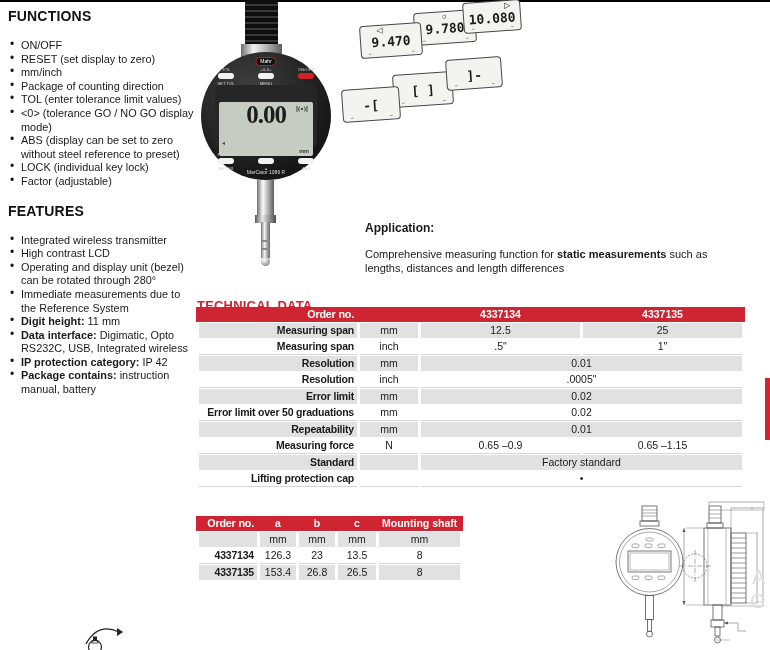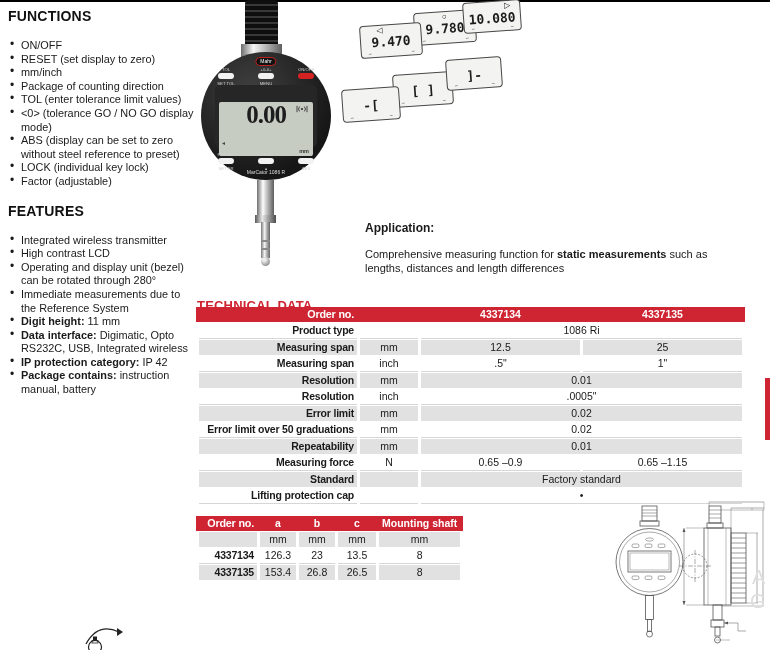--- a/index.html
+++ b/index.html
@@ -234,25 +234,20 @@
         <col style="width:159px">
         <col style="width:159px">
       </colgroup>
     <tbody>
         <tr class="hd">
           <td class="lbl">Order no.</td>
           <td class="ctr"></td>
           <td class="ctr">4337134</td>
           <td class="ctr">4337135</td>
         </tr>
-        <tr class="plain">
-          <td class="lbl">Product type</td>
-          <td class="ctr"></td>
-          <td class="ctr" colspan="2">1086 Ri</td>
-        </tr>
         <tr class="shade">
           <td class="lbl">Measuring span</td>
           <td class="ctr">mm</td>
           <td class="ctr">12.5</td>
           <td class="ctr">25</td>
         </tr>
         <tr class="plain">
           <td class="lbl">Measuring span</td>
           <td class="ctr">inch</td>
           <td class="ctr">.5"</td>

